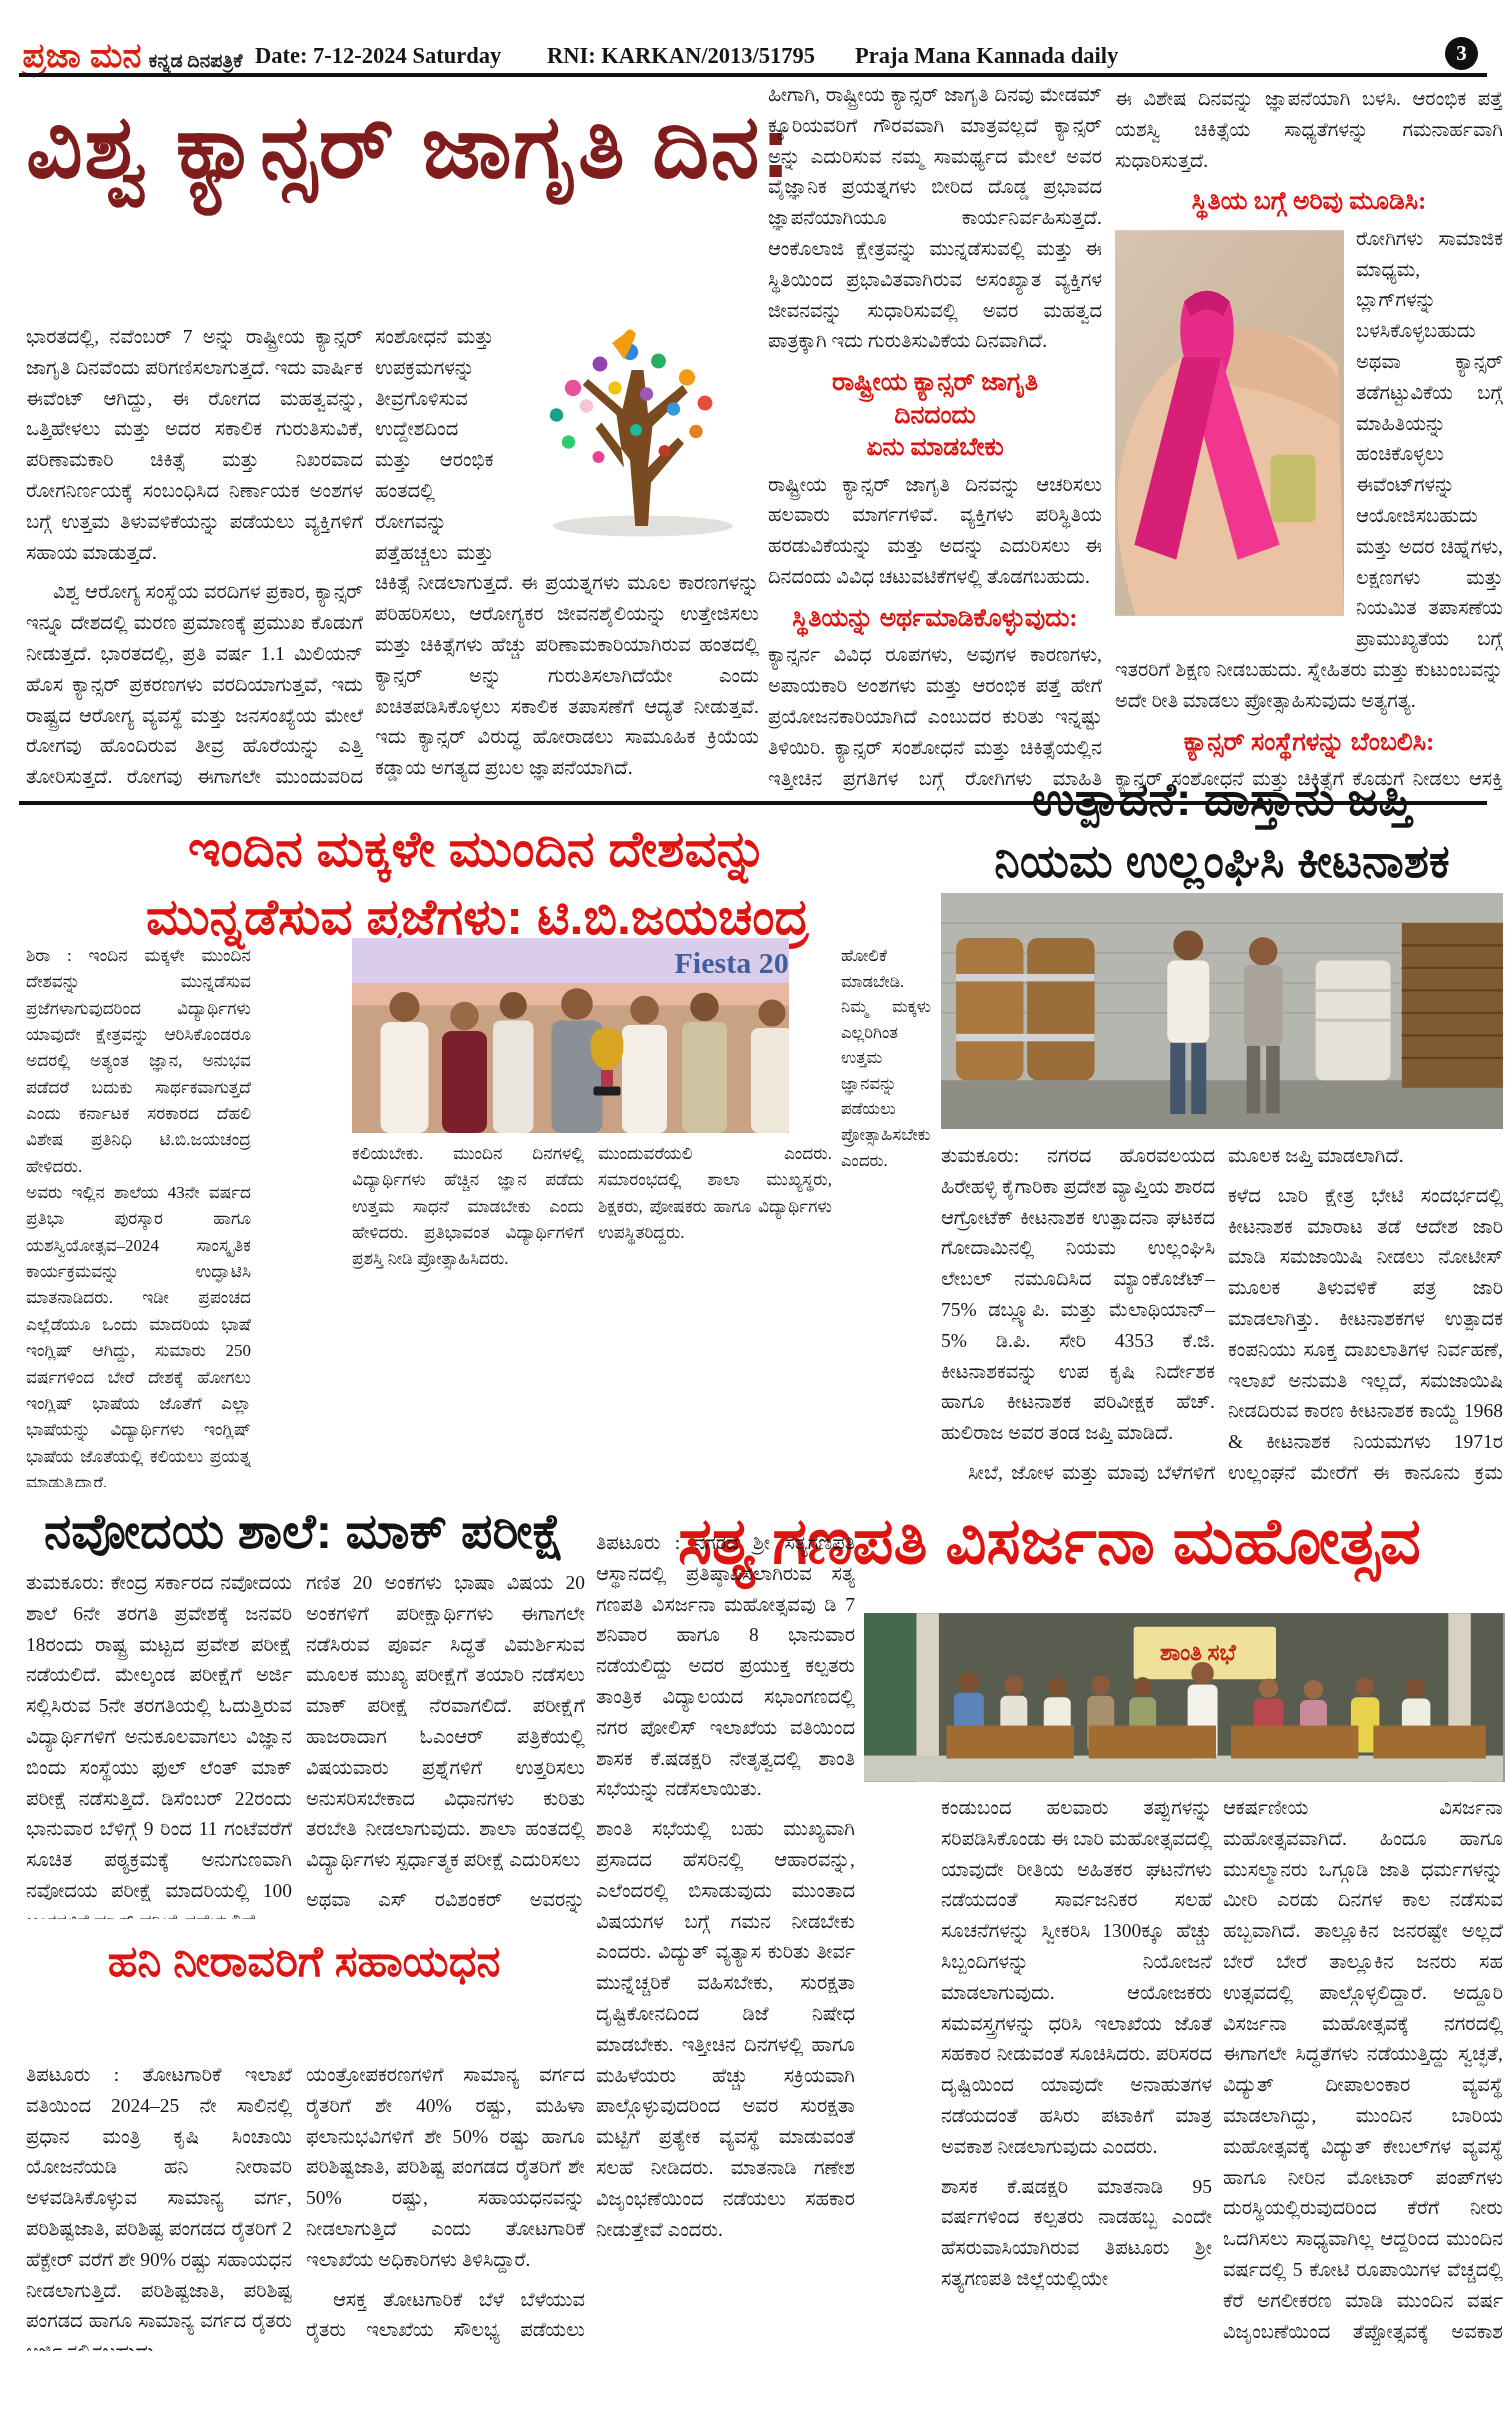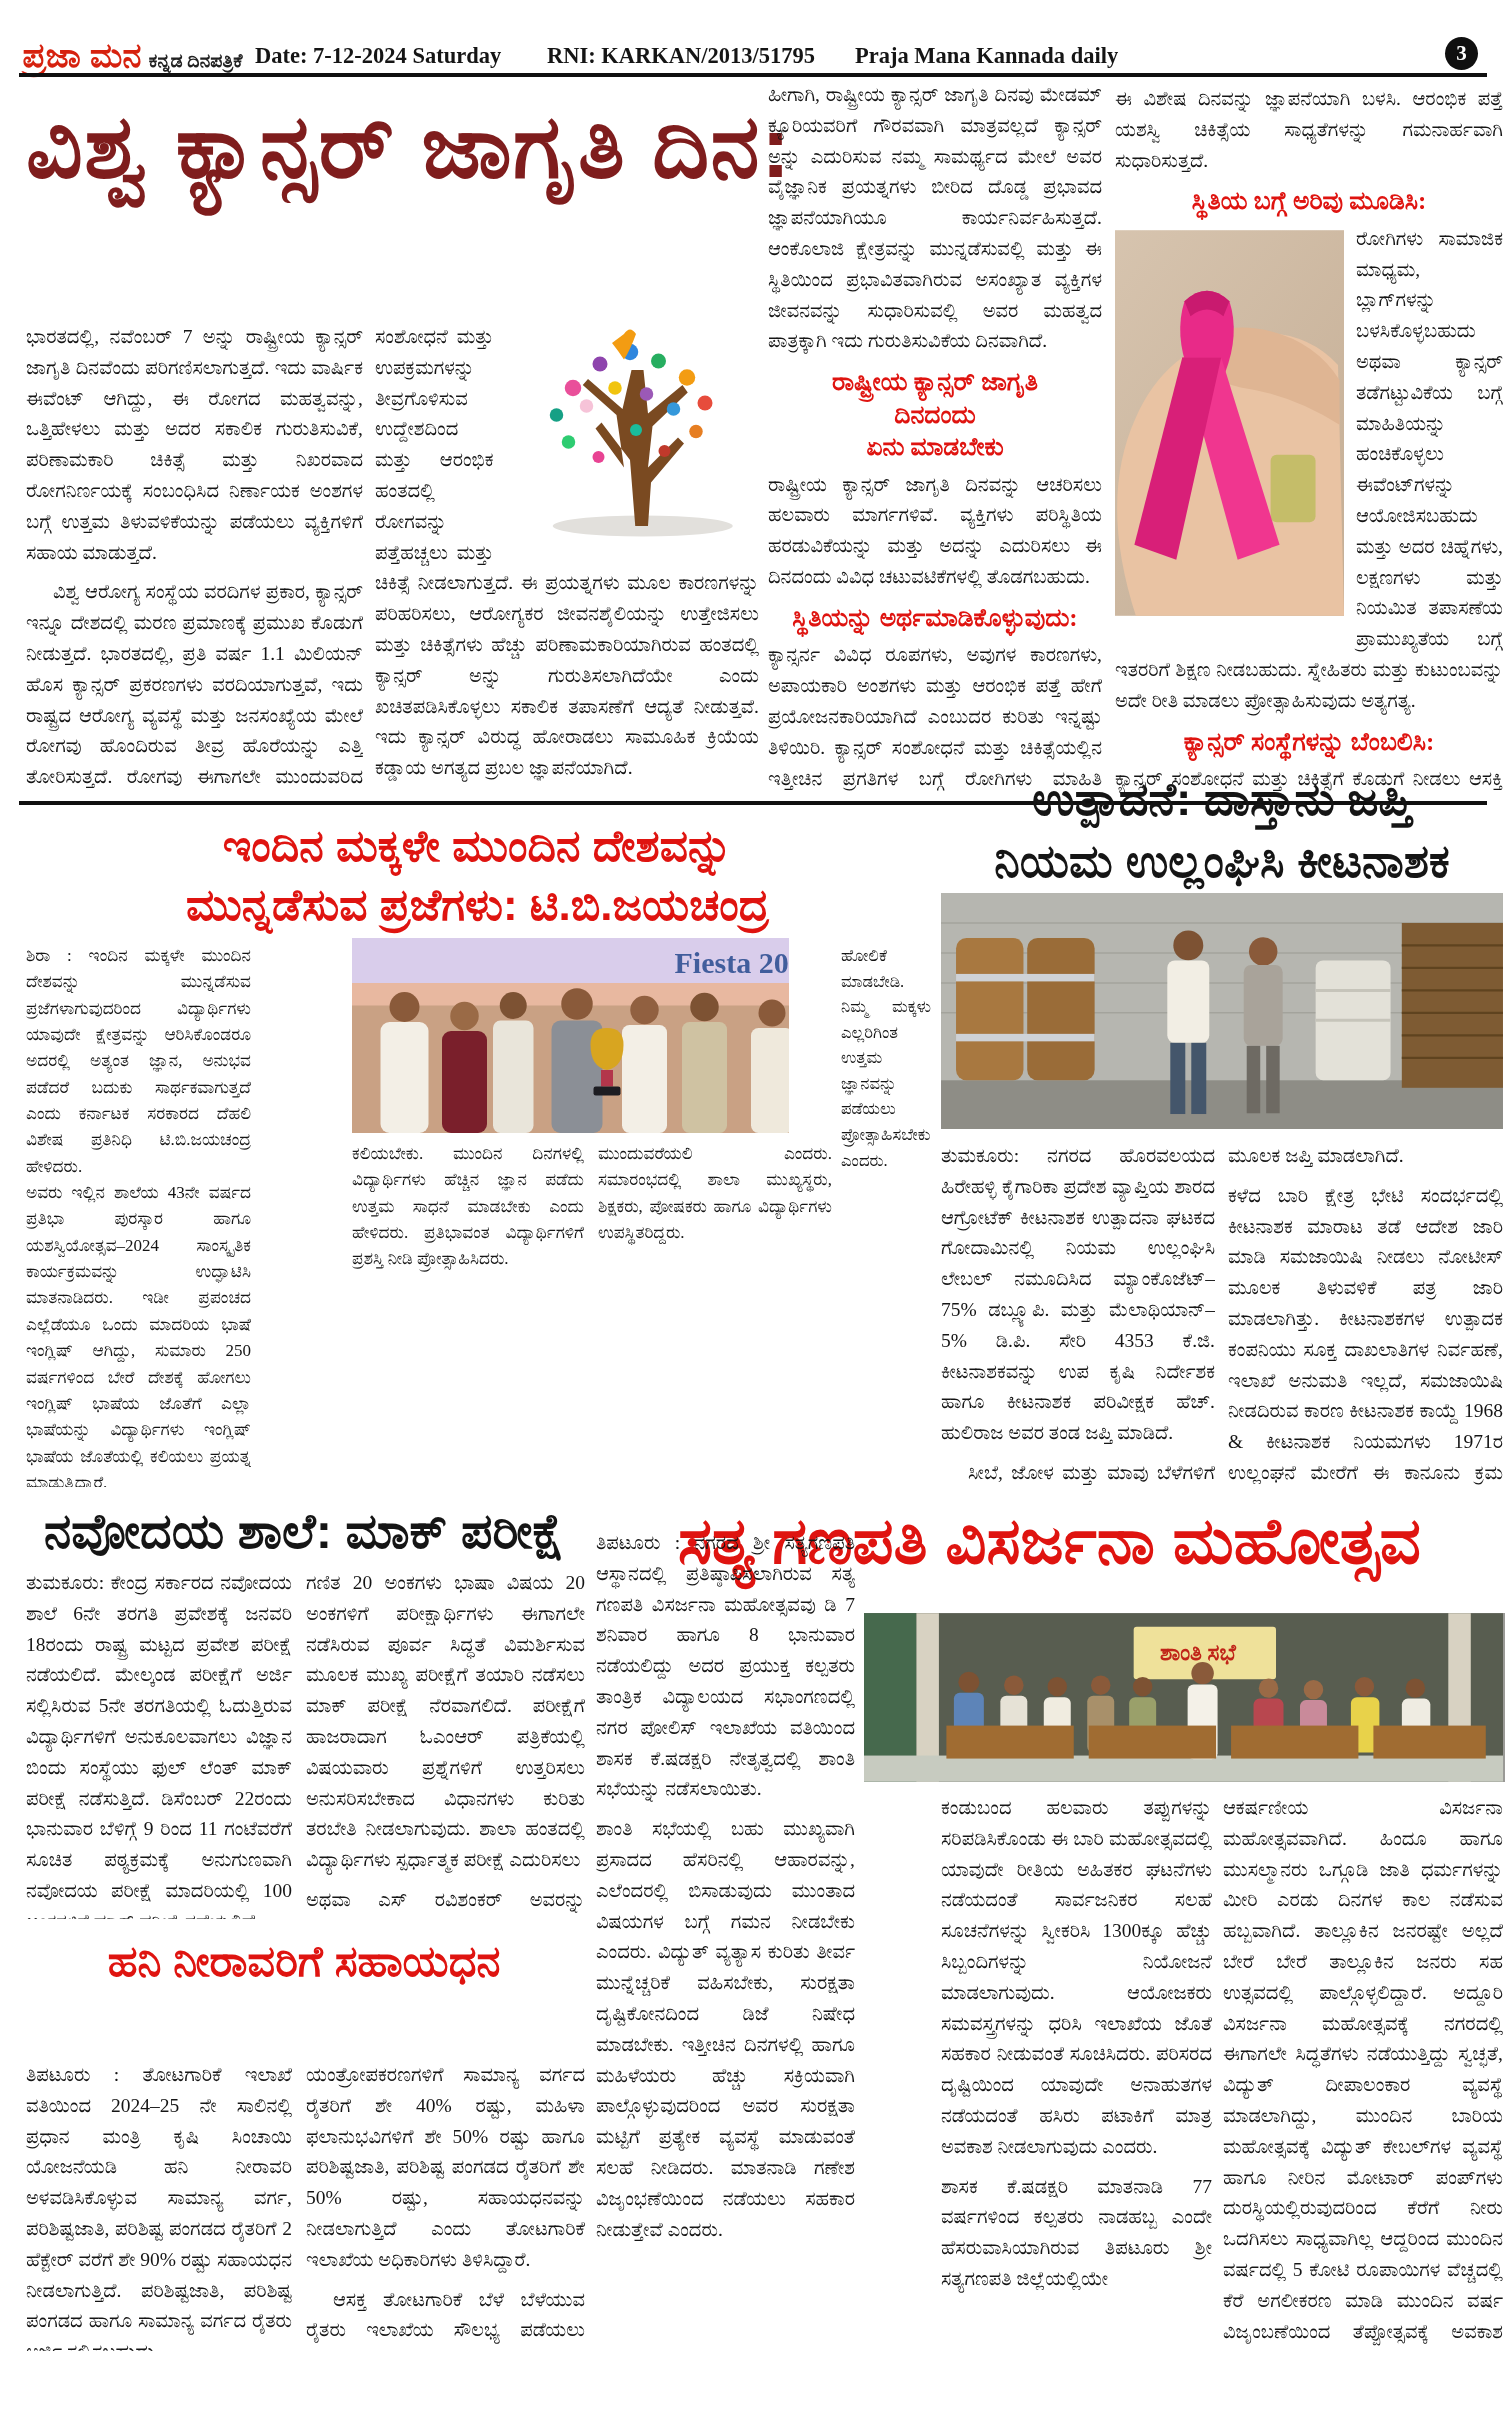--- a/index.html
+++ b/index.html
@@ -19,21 +19,21 @@
   .subhead {
     color:#df1410; font-weight:bold; text-align:center;
     font-size:25px; line-height:1.3; margin:4.5px 0 6px 0; text-indent:0 !important;
   }
   .headline-xxl {
     color:#7f1d1d; font-weight:900; text-align:left;
     font-size:88px; line-height:1.15; letter-spacing:1.5px;
     font-family:"Liberation Sans","DejaVu Sans",sans-serif;
   }
   .headline-xl {
-    font-weight:900; text-align:center; font-size:44px; line-height:1.35;
+    font-weight:900; text-align:center; font-size:50px; line-height:1.35;
     font-family:"Liberation Sans","DejaVu Sans",sans-serif;
   }
   .headline-lg {
     font-weight:900; text-align:center; font-size:46px; line-height:1.35;
     font-family:"Liberation Sans","DejaVu Sans",sans-serif;
   }
   .rule { position:absolute; background:#101010; }
   .masthead-item { font-weight:bold; font-size:22.5px; white-space:nowrap; }
   .logo-main {
     color:#d6220f; font-weight:900; font-size:34px;
@@ -320,21 +320,21 @@
         <rect x="110" y="150" width="170" height="44" fill="#a06c32"></rect>
         <rect x="300" y="150" width="170" height="44" fill="#a06c32"></rect>
         <rect x="490" y="150" width="170" height="44" fill="#a06c32"></rect>
         <rect x="680" y="150" width="150" height="44" fill="#a06c32"></rect>
       </g>
     </svg>
   </div>
 
   <div class="col body-text" style="left:941px; top:1793px; width:271px; height:558px;">
     <p class="noindent">ಕಂಡುಬಂದ ಹಲವಾರು ತಪ್ಪುಗಳನ್ನು ಸರಿಪಡಿಸಿಕೊಂಡು ಈ ಬಾರಿ ಮಹೋತ್ಸವದಲ್ಲಿ ಯಾವುದೇ ರೀತಿಯ ಅಹಿತಕರ ಘಟನೆಗಳು ನಡೆಯದಂತೆ ಸಾರ್ವಜನಿಕರ ಸಲಹೆ ಸೂಚನೆಗಳನ್ನು ಸ್ವೀಕರಿಸಿ 1300ಕ್ಕೂ ಹೆಚ್ಚು ಸಿಬ್ಬಂದಿಗಳನ್ನು ನಿಯೋಜನೆ ಮಾಡಲಾಗುವುದು. ಆಯೋಜಕರು ಸಮವಸ್ತ್ರಗಳನ್ನು ಧರಿಸಿ ಇಲಾಖೆಯ ಜೊತೆ ಸಹಕಾರ ನೀಡುವಂತೆ ಸೂಚಿಸಿದರು. ಪರಿಸರದ ದೃಷ್ಟಿಯಿಂದ ಯಾವುದೇ ಅನಾಹುತಗಳ ನಡೆಯದಂತೆ ಹಸಿರು ಪಟಾಕಿಗೆ ಮಾತ್ರ ಅವಕಾಶ ನೀಡಲಾಗುವುದು ಎಂದರು.</p>
-    <p class="noindent">ಶಾಸಕ ಕೆ.ಷಡಕ್ಷರಿ ಮಾತನಾಡಿ 77 ವರ್ಷಗಳಿಂದ ಕಲ್ಪತರು ನಾಡಹಬ್ಬ ಎಂದೇ ಹೆಸರುವಾಸಿಯಾಗಿರುವ ತಿಪಟೂರು ಶ್ರೀ ಸತ್ಯಗಣಪತಿ ಜಿಲ್ಲೆಯಲ್ಲಿಯೇ</p>
+    <p class="noindent">ಶಾಸಕ ಕೆ.ಷಡಕ್ಷರಿ ಮಾತನಾಡಿ 95 ವರ್ಷಗಳಿಂದ ಕಲ್ಪತರು ನಾಡಹಬ್ಬ ಎಂದೇ ಹೆಸರುವಾಸಿಯಾಗಿರುವ ತಿಪಟೂರು ಶ್ರೀ ಸತ್ಯಗಣಪತಿ ಜಿಲ್ಲೆಯಲ್ಲಿಯೇ</p>
   </div>
   <div class="col body-text" style="left:1223px; top:1793px; width:280px; height:558px;">
     <p class="noindent">ಆಕರ್ಷಣೀಯ ವಿಸರ್ಜನಾ ಮಹೋತ್ಸವವಾಗಿದೆ. ಹಿಂದೂ ಹಾಗೂ ಮುಸಲ್ಮಾನರು ಒಗ್ಗೂಡಿ ಜಾತಿ ಧರ್ಮಗಳನ್ನು ಮೀರಿ ಎರಡು ದಿನಗಳ ಕಾಲ ನಡೆಸುವ ಹಬ್ಬವಾಗಿದೆ. ತಾಲ್ಲೂಕಿನ ಜನರಷ್ಟೇ ಅಲ್ಲದೆ ಬೇರೆ ಬೇರೆ ತಾಲ್ಲೂಕಿನ ಜನರು ಸಹ ಉತ್ಸವದಲ್ಲಿ ಪಾಲ್ಗೊಳ್ಳಲಿದ್ದಾರೆ. ಅದ್ದೂರಿ ವಿಸರ್ಜನಾ ಮಹೋತ್ಸವಕ್ಕೆ ನಗರದಲ್ಲಿ ಈಗಾಗಲೇ ಸಿದ್ಧತೆಗಳು ನಡೆಯುತ್ತಿದ್ದು ಸ್ವಚ್ಛತೆ, ವಿದ್ಯುತ್ ದೀಪಾಲಂಕಾರ ವ್ಯವಸ್ಥೆ ಮಾಡಲಾಗಿದ್ದು, ಮುಂದಿನ ಬಾರಿಯ ಮಹೋತ್ಸವಕ್ಕೆ ವಿದ್ಯುತ್ ಕೇಬಲ್‌ಗಳ ವ್ಯವಸ್ಥೆ ಹಾಗೂ ನೀರಿನ ಮೋಟಾರ್ ಪಂಪ್‌ಗಳು ದುರಸ್ಥಿಯಲ್ಲಿರುವುದರಿಂದ ಕೆರೆಗೆ ನೀರು ಒದಗಿಸಲು ಸಾಧ್ಯವಾಗಿಲ್ಲ ಆದ್ದರಿಂದ ಮುಂದಿನ ವರ್ಷದಲ್ಲಿ 5 ಕೋಟಿ ರೂಪಾಯಿಗಳ ವೆಚ್ಚದಲ್ಲಿ ಕೆರೆ ಅಗಲೀಕರಣ ಮಾಡಿ ಮುಂದಿನ ವರ್ಷ ವಿಜೃಂಬಣೆಯಿಂದ ತೆಪ್ಪೋತ್ಸವಕ್ಕೆ ಅವಕಾಶ ಮಾಡಲಾಗುವುದು ಎಂದರು.</p>
 
   </div>
 
 </div>
 
 
 </body></html>

